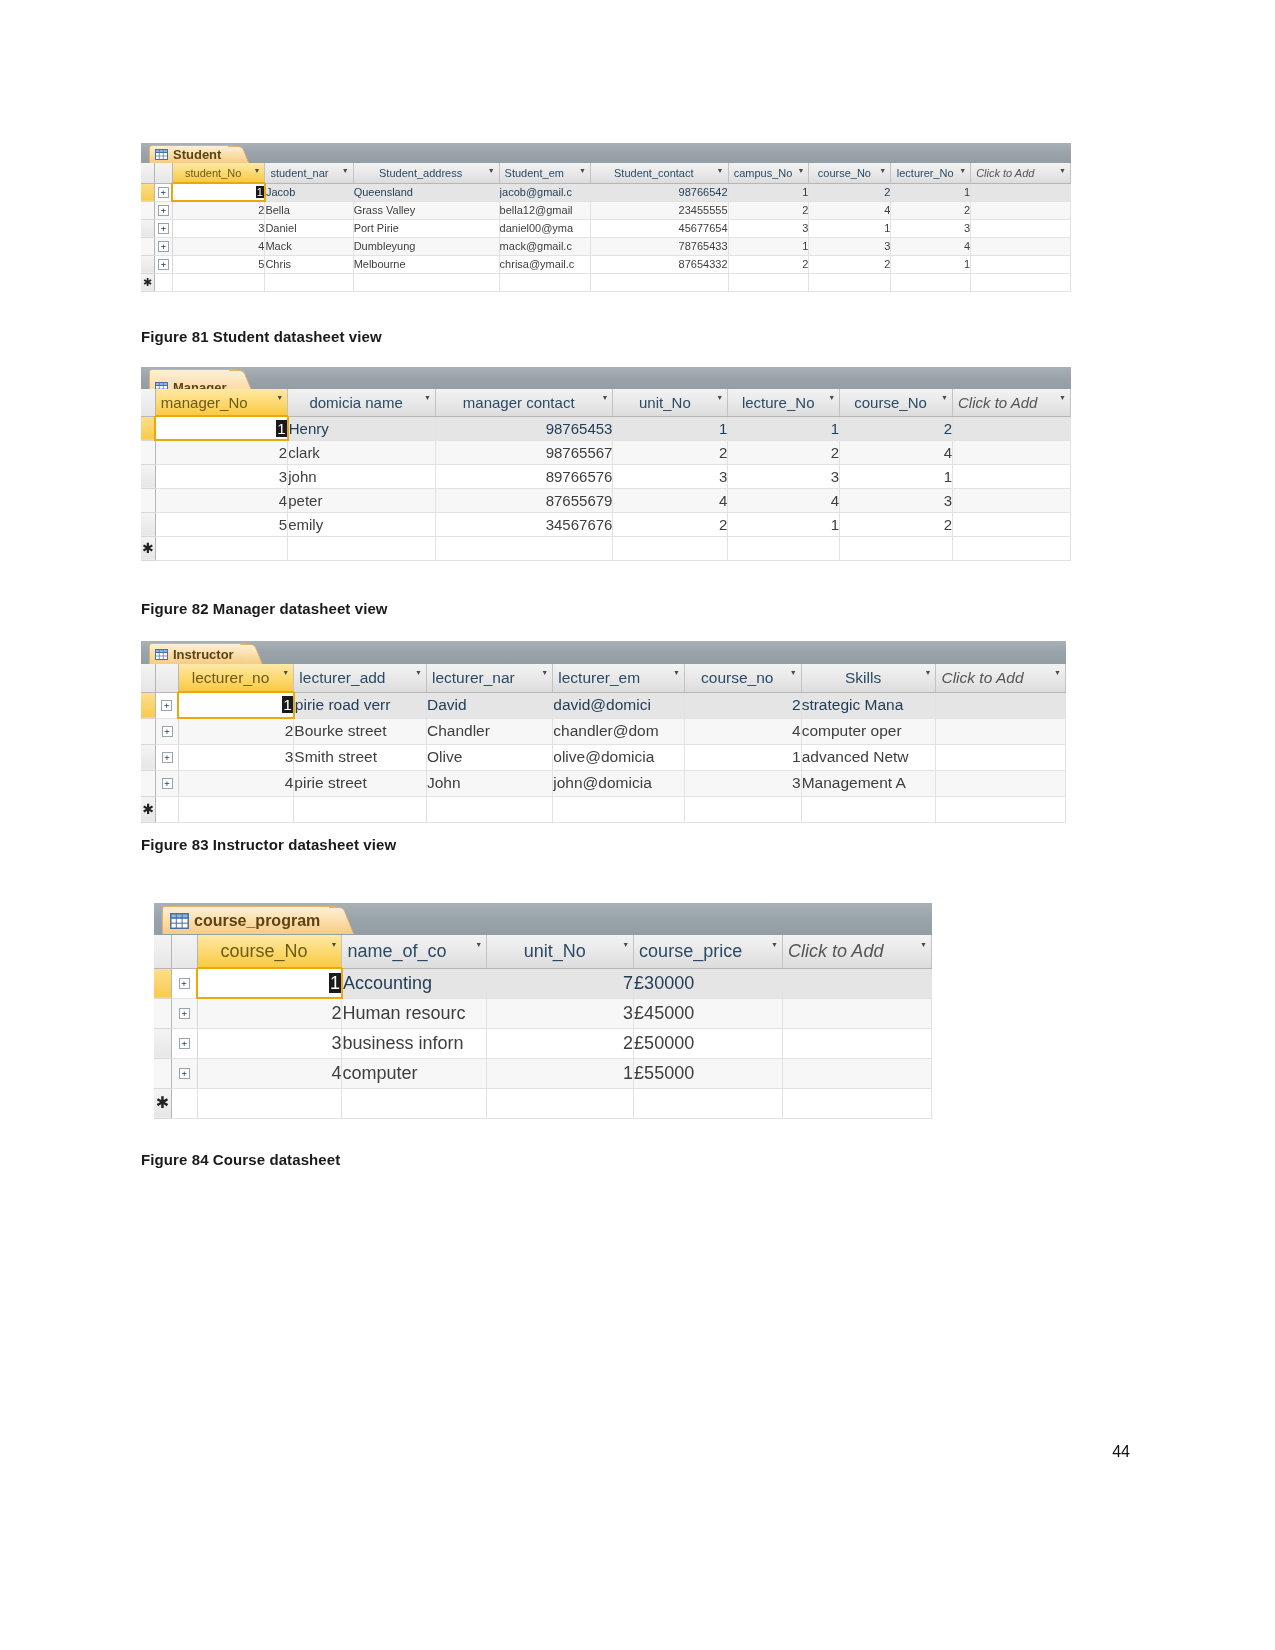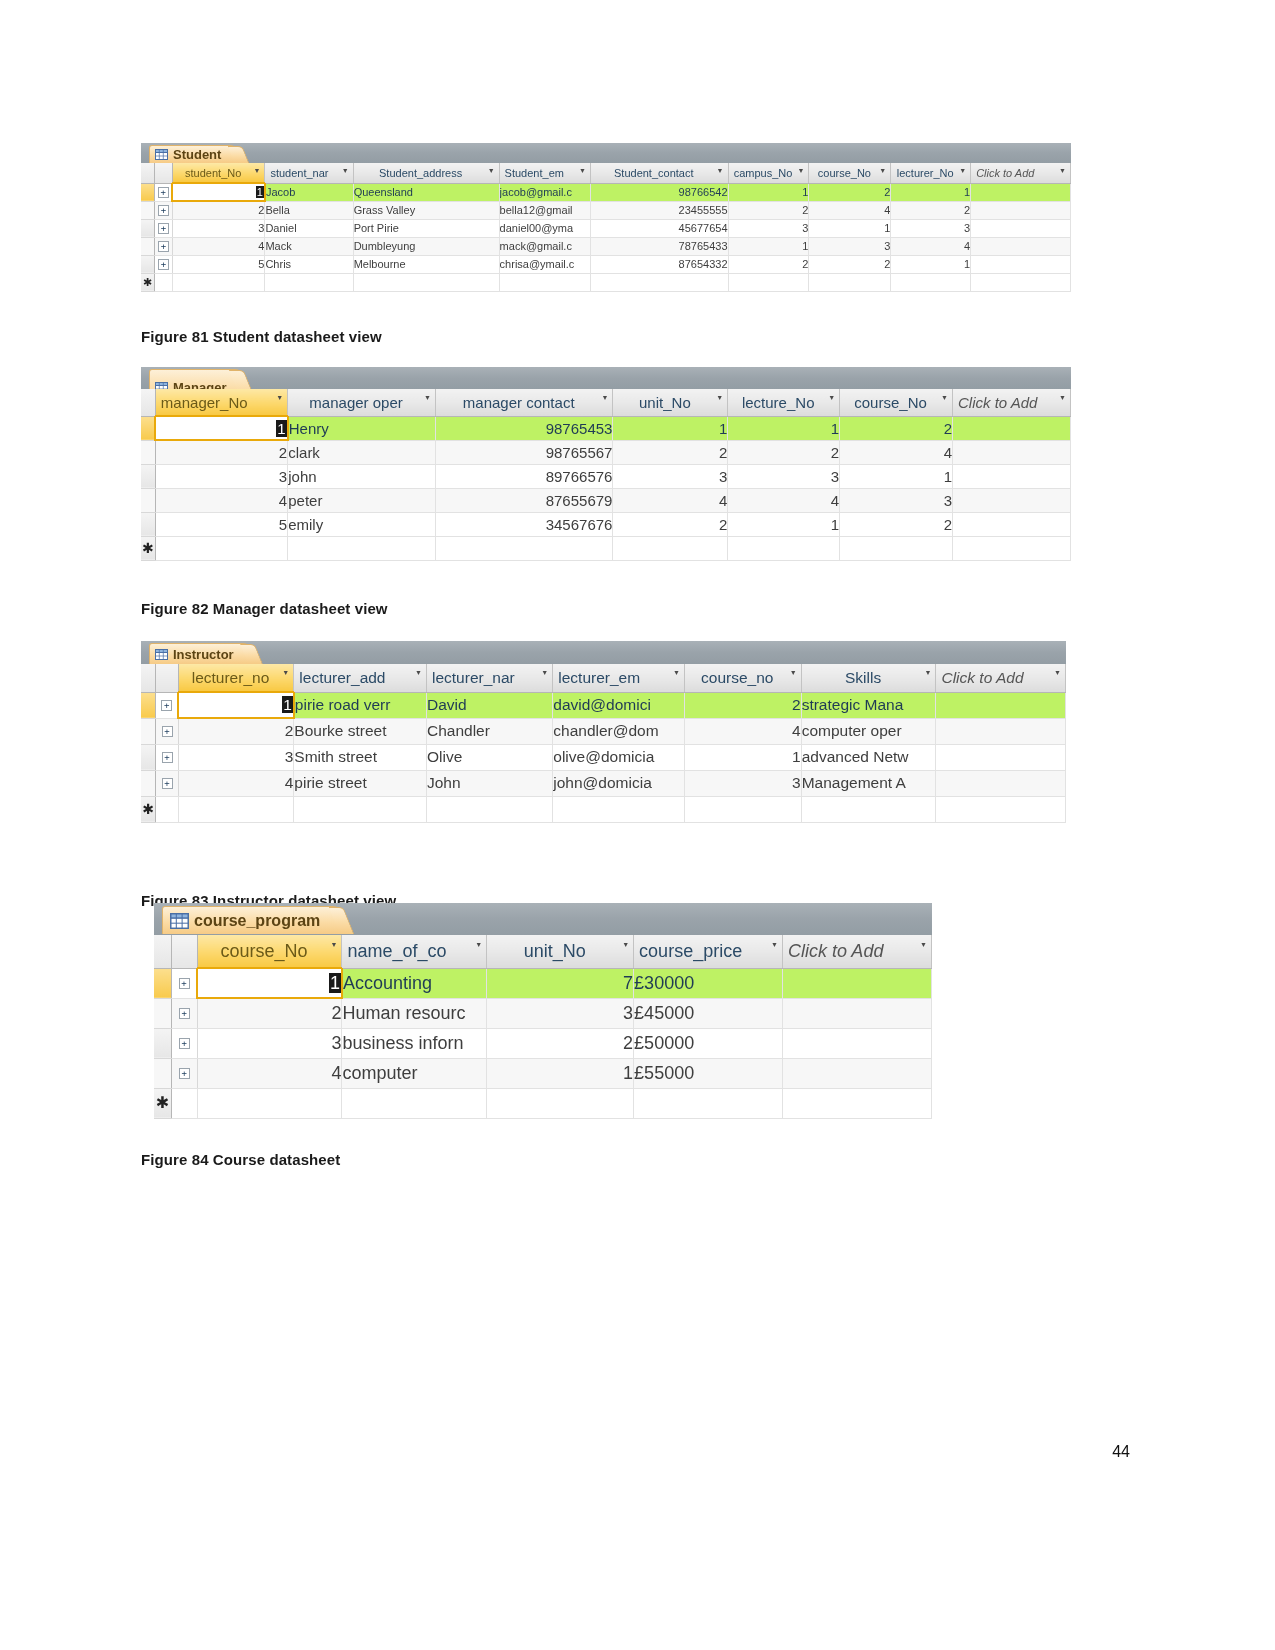--- a/index.html
+++ b/index.html
@@ -179,21 +179,21 @@
     font-family: "DejaVu Sans Mono", monospace;
   }
   .dg tbody td {
     border-right: 1px solid #e2e2e2;
     border-bottom: 1px solid #e2e2e2;
     background: #fff;
     color: #3e3e3e;
   }
   .dg tbody tr.alt td { background: #f7f7f7; }
   .dg tbody tr.selrow td {
-    background: #bef264;
+    background: #e5e5e5;
     color: #1f3b55;
   }
   .dg tbody tr.selrow td.exp { background: #fff; }
   .dg tbody tr.selrow td.sel { }
   .cellpad { padding: 0 5px; }
   .r { text-align: right; }
   .l { text-align: left; }
 
   
   td.editing {
@@ -439,21 +439,21 @@
             <tr style="height: 27px;">
               <th class="sel"></th>
               <th class="colhdr pk">
                 <div class="hdr-in">
                   <span class="hdr-txt lft">manager_No</span>
                   <span class="caret">▼</span>
                 </div>
               </th>
               <th class="colhdr">
                 <div class="hdr-in">
-                  <span class="hdr-txt ctr">manager oper</span>
+                  <span class="hdr-txt ctr">domicia name</span>
                   <span class="caret">▼</span>
                 </div>
               </th>
               <th class="colhdr">
                 <div class="hdr-in">
                   <span class="hdr-txt ctr">manager contact</span>
                   <span class="caret">▼</span>
                 </div>
               </th>
               <th class="colhdr">
@@ -676,21 +676,21 @@
               <td class="blank"></td>
               <td class="blank"></td>
               <td class="blank"></td>
               <td class="blank"></td>
               <td class="blank"></td>
             </tr>
           </tbody>
         </table>
       </div>
   </div>
-  <div class="caption" style="top:892px;">Figure 83 Instructor datasheet view</div>
+  <div class="caption" style="top:836px;">Figure 83 Instructor datasheet view</div>
 
   <div class="ds" id="fig3" style="left:154px; top:903px; width:778px;">
     <div class="ds-tabbar" style="height:32px;">
       <div class="ds-tab" style="height:28px; top:3px; padding:0 20px 0 7px;">
         <svg class="grid-icon" style="width:19px;height:16px;" viewBox="0 0 13 11">
           <rect x="0.5" y="0.5" width="12" height="10" fill="#ffffff" stroke="#4a6fa5"></rect>
           <rect x="0.5" y="0.5" width="12" height="3" fill="#8fb4de" stroke="#4a6fa5"></rect>
           <line x1="4.3" y1="0.5" x2="4.3" y2="10.5" stroke="#4a6fa5" stroke-width="0.7"></line>
           <line x1="8.3" y1="0.5" x2="8.3" y2="10.5" stroke="#4a6fa5" stroke-width="0.7"></line>
           <line x1="0.5" y1="7" x2="12.5" y2="7" stroke="#4a6fa5" stroke-width="0.7"></line>

